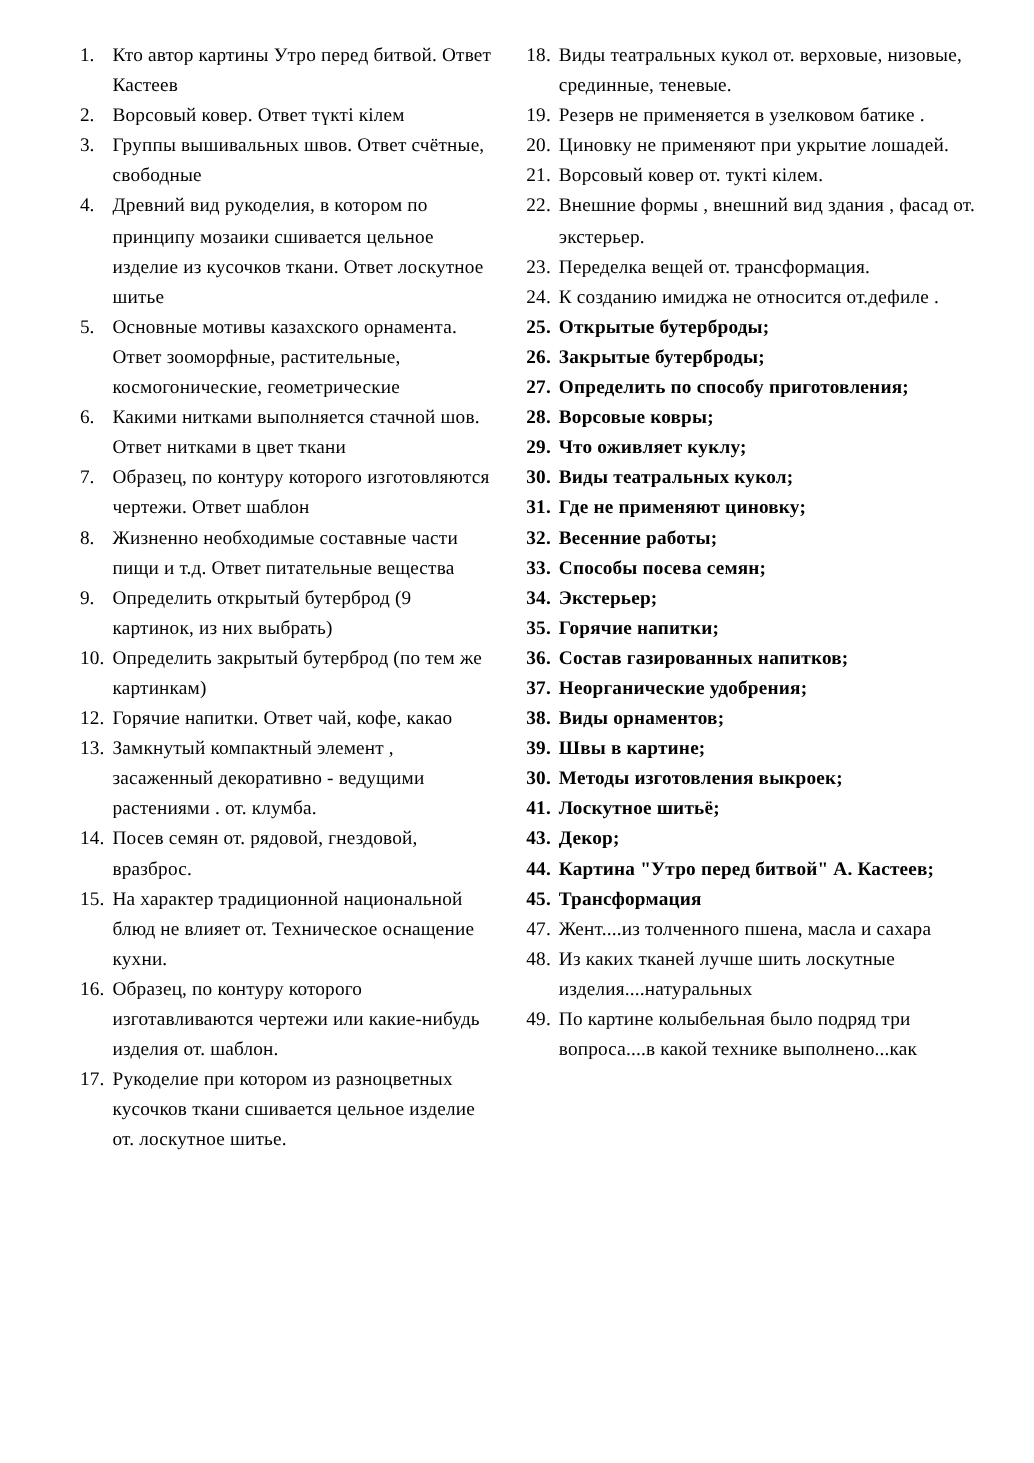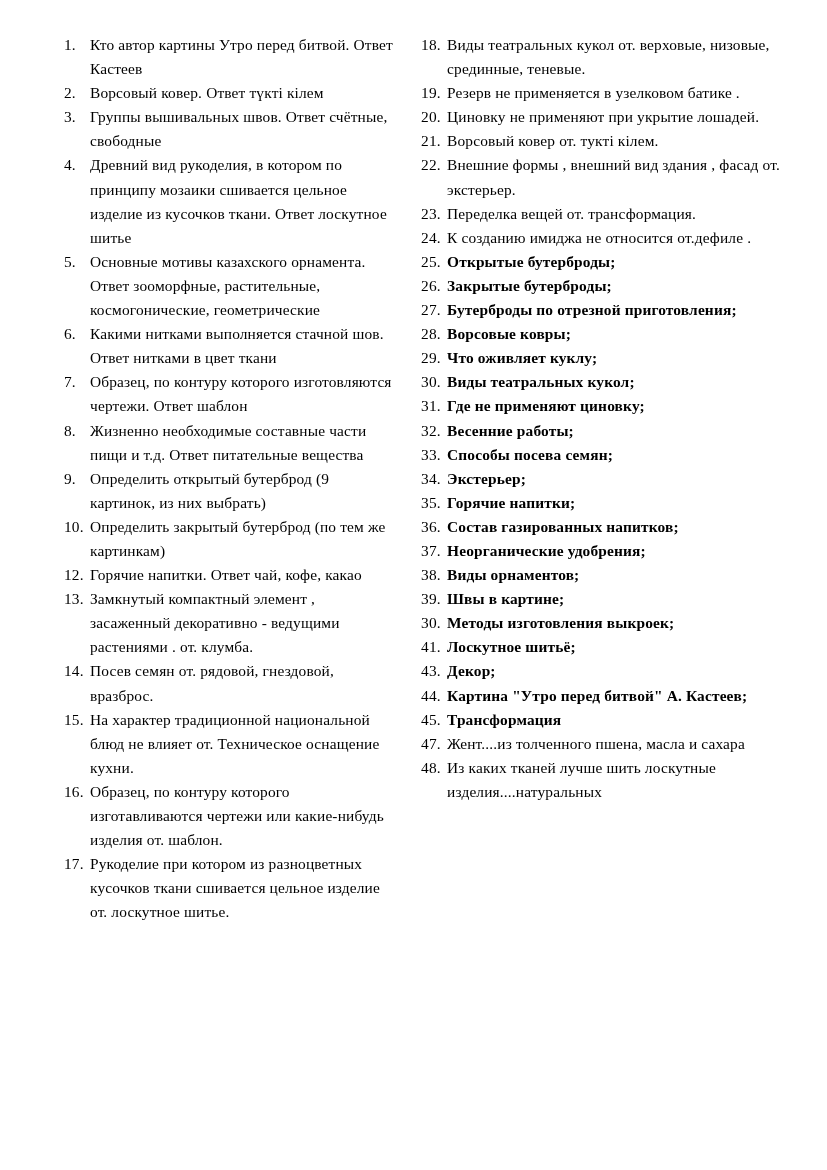--- a/index.html
+++ b/index.html
@@ -84,21 +84,21 @@
 
   li.qitem > .txt {
     display: block;
   }
 
   li.qitem.bold {
     font-weight: bold;
   }
 
   li.qitem.bold > .num {
-    font-weight: normal;
+    font-weight: bold;
   }
 </style>
 </head>
 <body>
 
 <div id="page">
   <div id="columns">
 
     <div class="column column-left">
       <ol class="qlist" id="list-left">
@@ -202,21 +202,21 @@
           <li class="qitem bold">
             <span class="num">25.</span>
             <span class="txt">Открытые бутерброды;</span>
           </li>
           <li class="qitem bold">
             <span class="num">26.</span>
             <span class="txt">Закрытые бутерброды;</span>
           </li>
           <li class="qitem bold">
             <span class="num">27. </span>
-            <span class="txt">Бутерброды по отрезной приготовления;</span>
+            <span class="txt">Определить по способу приготовления;</span>
           </li>
           <li class="qitem bold">
             <span class="num">28.</span>
             <span class="txt">Ворсовые ковры;</span>
           </li>
           <li class="qitem bold">
             <span class="num">29.</span>
             <span class="txt">Что оживляет куклу;</span>
           </li>
           <li class="qitem bold">
@@ -280,17 +280,21 @@
             <span class="txt">Трансформация</span>
           </li>
           <li class="qitem">
             <span class="num">47.</span>
             <span class="txt">Жент....из толченного пшена, масла и сахара</span>
           </li>
           <li class="qitem">
             <span class="num">48.</span>
             <span class="txt">Из каких тканей лучше шить лоскутные изделия....натуральных</span>
           </li>
+          <li class="qitem">
+            <span class="num">49.</span>
+            <span class="txt">По картине колыбельная было подряд три вопроса....в какой технике выполнено...как</span>
+          </li>
         </ol>
     </div>
 
   </div>
 </div>
 
 </body></html>

